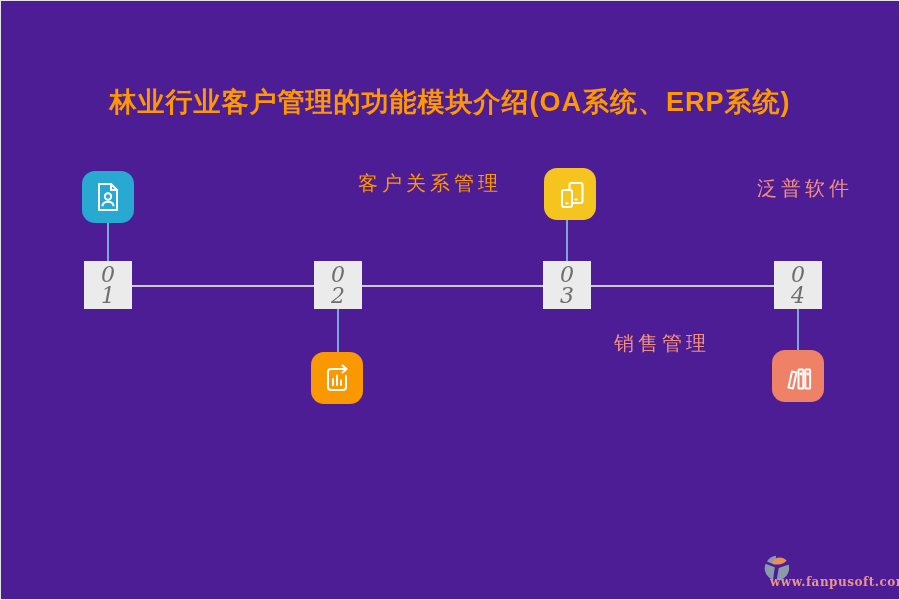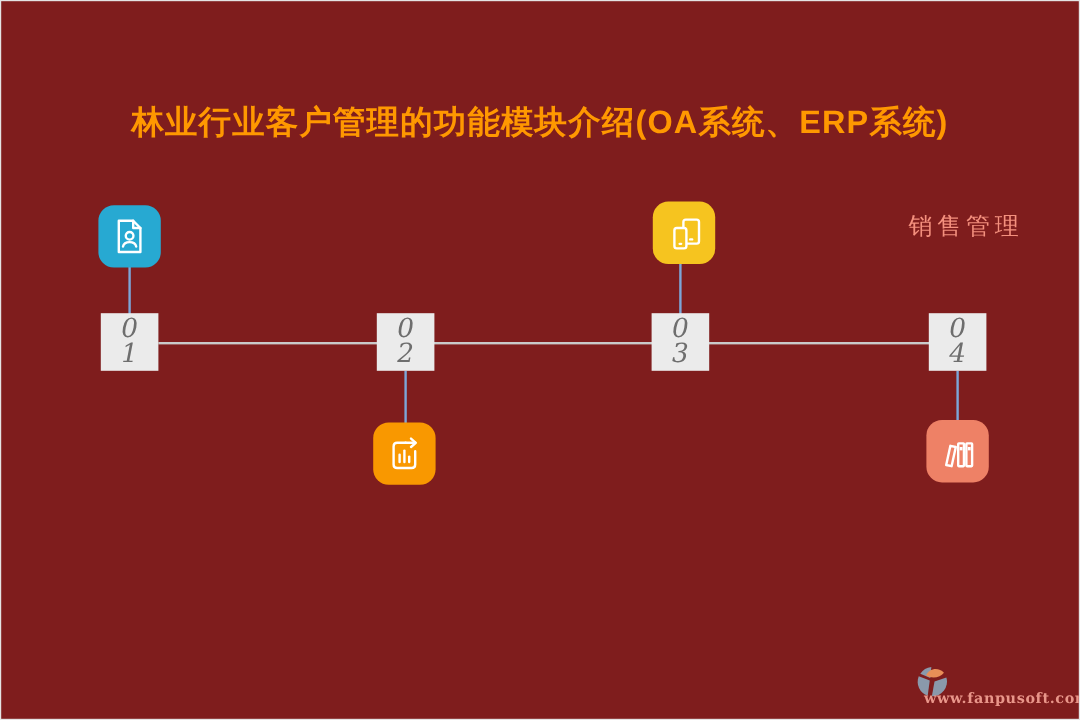--- a/index.html
+++ b/index.html
@@ -1,17 +1,17 @@
 <!DOCTYPE html>
 <html><head>
 <meta charset="utf-8">
 <style>
   html,body{margin:0;padding:0;background:#fff;}
   .canvas{
-    position:relative;width:900px;height:600px;background:#7f1d1d;
+    position:relative;width:900px;height:600px;background:#4c1d95;
     border:1px solid #e4e4e4;box-sizing:border-box;overflow:hidden;
     font-family:"Liberation Sans", sans-serif;
   }
   .title{
     position:absolute;top:83px;left:0;width:100%;text-align:center;
     font-size:27px;font-weight:bold;color:#FF9800;letter-spacing:1px;
   }
   .hline{position:absolute;left:131px;top:284px;width:643px;height:2px;background:#CACACA;}
   .vline{position:absolute;width:2px;background:#7CA6D8;}
   .vline.c1{left:106px;top:221px;height:40px;}
@@ -111,21 +111,23 @@
   <div class="icon i4">
     <svg width="36" height="36" viewBox="0 0 36 36" fill="none" stroke="#fff" stroke-width="2" stroke-linecap="round" stroke-linejoin="round">
       <path d="M8.5 29.5 L12 13.5 L16.5 14.5 L13 30.5 Z"></path>
       <rect x="18.5" y="11.5" width="4.8" height="19" rx="0.5"></rect>
       <rect x="19.7" y="14.5" width="2.4" height="2.8" fill="#fff" stroke="none"></rect>
       <rect x="25.3" y="11.5" width="4.8" height="19" rx="0.5"></rect>
       <rect x="26.5" y="14.5" width="2.4" height="2.8" fill="#fff" stroke="none"></rect>
     </svg>
   </div>
 
-  <div class="node-label l4">销售管理</div>
+  <div class="node-label l2">客户关系管理</div>
+  <div class="node-label l3">销售管理</div>
+  <div class="node-label l4">泛普软件</div>
 
   <svg class="footer-mark" width="28" height="32" viewBox="0 0 32 32">
     <path d="M15 2 A14 14 0 0 0 4.5 8.5 L14 12.5 Z" fill="#8A99AB"></path>
     <path d="M3 11 A14 14 0 0 0 11.5 29.5 L13.5 15 Z" fill="#8A99AB"></path>
     <path d="M29.3 12 A14 14 0 0 1 15.5 30 L18 16 Z" fill="#8A99AB"></path>
     <path d="M10 10 C13 3 22 2 27 7.5 C23.5 12.5 15 13.5 10 10 Z" fill="#E98E57"></path>
   </svg>
   <div class="footer-url">www.fanpusoft.com</div>
 
 </div>

